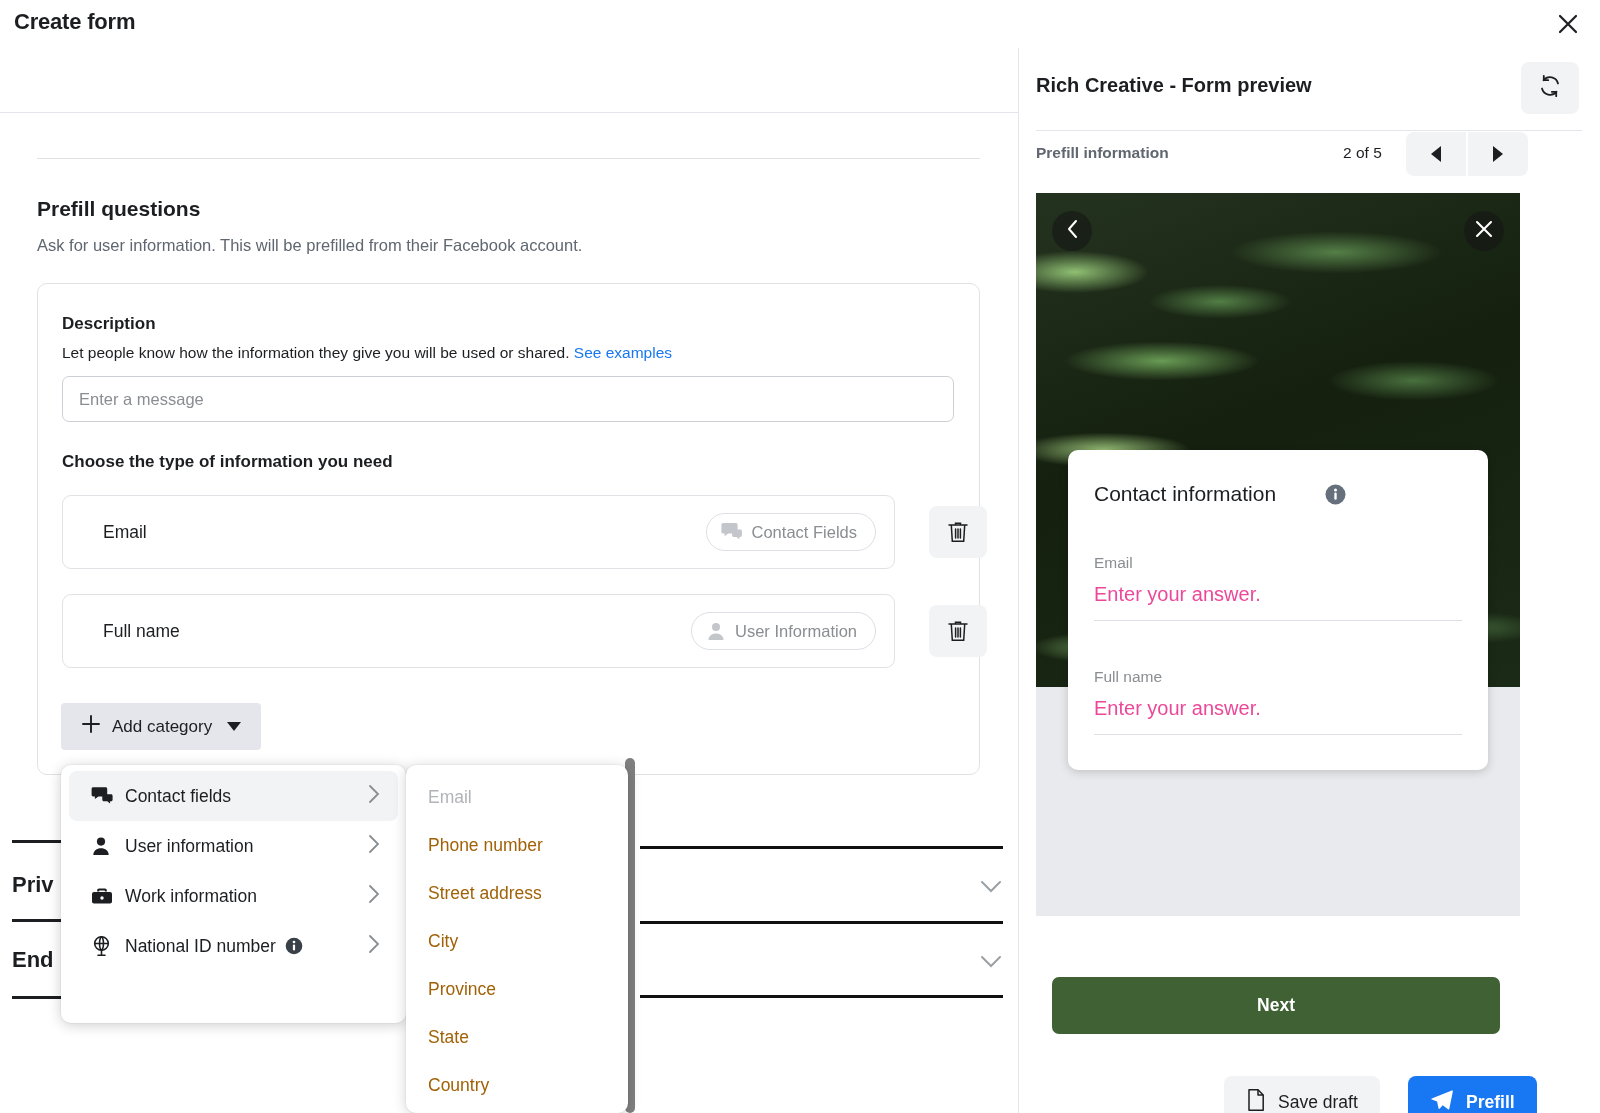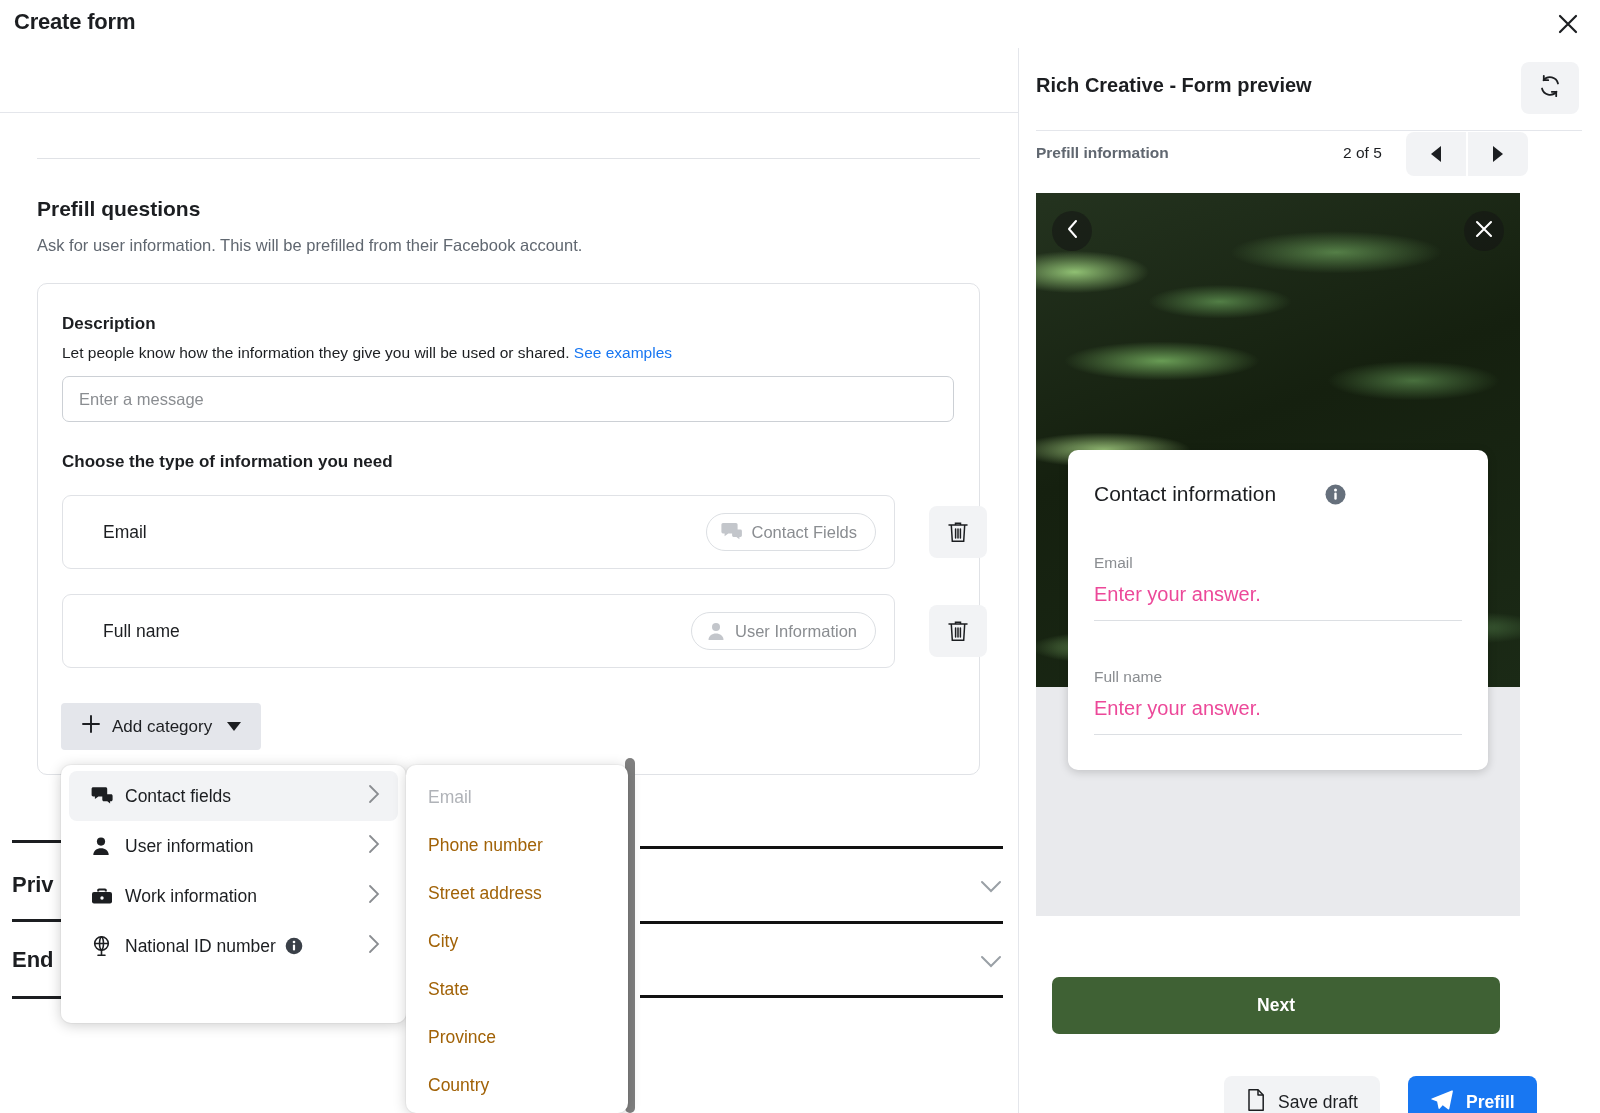--- a/index.html
+++ b/index.html
@@ -412,22 +412,22 @@
             </svg>
         </span>
       </div>
     </div>
 
     <div class="submenu">
       <div class="sub-item disabled">Email</div>
       <div class="sub-item">Phone number</div>
       <div class="sub-item">Street address</div>
       <div class="sub-item">City</div>
+      <div class="sub-item">Province</div>
       <div class="sub-item">State</div>
-      <div class="sub-item">Province</div>
       <div class="sub-item">Country</div>
     </div>
 
   </div>
 
   <div class="vdivider"></div>
   <div class="right-pane">
 
     <div class="preview-title">Rich Creative - Form preview</div>
     <div class="refresh-btn">

